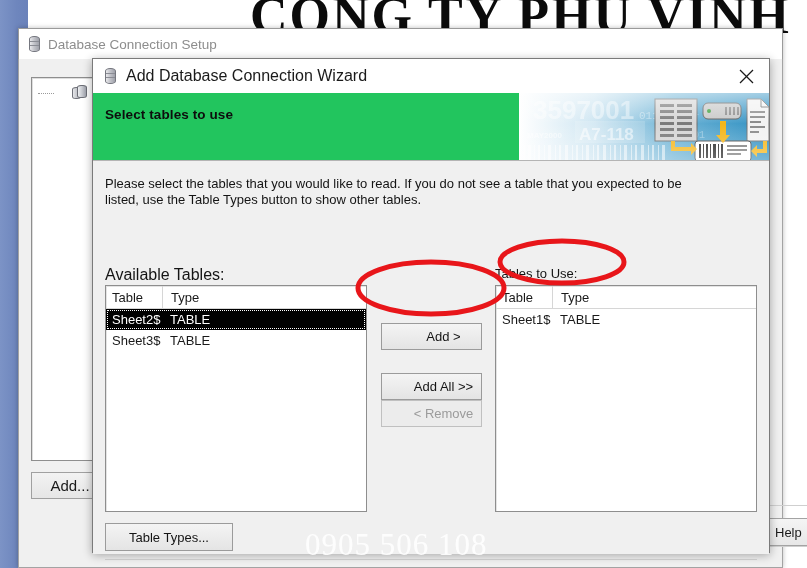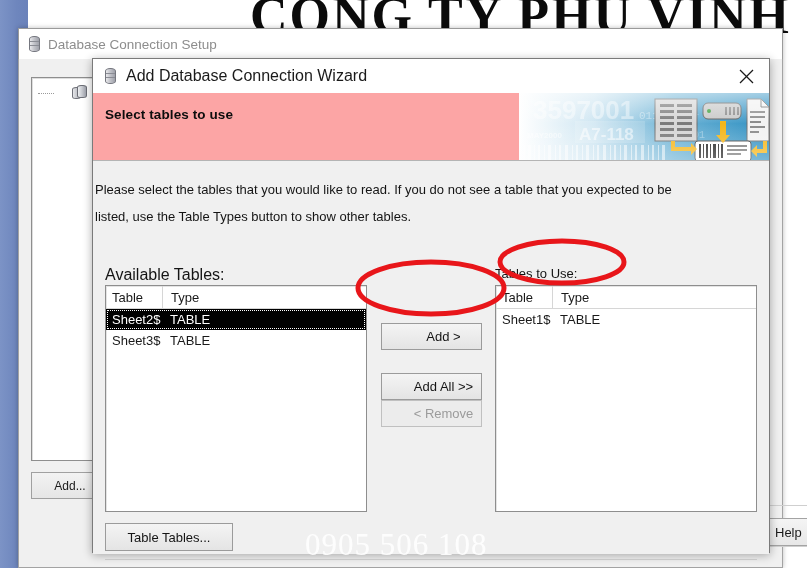--- a/index.html
+++ b/index.html
@@ -105,21 +105,21 @@
   .db-icon-multi .c2 {
     position:absolute; left:5px; top:0px; width:10px; height:13px;
     background: linear-gradient(to right,#eef0f2,#9fa2ac);
     border:1px solid #6b6d75; border-radius:4px/2.5px;
   }
   .parent-add-btn {
     position: absolute; left: 31px; top: 472px;
     width: 78px; height: 27px;
     background: linear-gradient(to bottom,#f2f2f2,#e6e6e6);
     border: 1px solid #a0a0a0;
-    font-size: 12px; color: #1a1a1a;
+    font-size: 15px; color: #1a1a1a;
     display: flex; align-items: center; justify-content: center;
   }
   .parent-help-btn {
     position: absolute; left: 766px; top: 518px;
     width: 54px; height: 28px;
     background: linear-gradient(to bottom,#f4f4f4,#e7e7e7);
     border: 1px solid #a3a3a3;
     font-size: 13px; color: #1a1a1a;
     display: flex; align-items: center; justify-content: flex-start;
     padding-left: 8px;
@@ -152,42 +152,42 @@
   .dlg-close {
     position: absolute; right: 0px; top: 0px; width: 45px; height: 34px;
     display: flex; align-items: center; justify-content: center;
     color: #1a1a1a;
   }
   .dlg-close svg { display:block; }
 
   
   .dlg-banner {
     position: absolute; left: 0; top: 34px; width: 676px; height: 68px;
-    background: #fca5a5;
+    background: #22c55e;
     border-bottom: 1px solid #b4b4b4;
     overflow: hidden;
   }
   .dlg-banner-heading {
     position: absolute; left: 12px; top: 14px;
     font-size: 13.5px; font-weight: bold; color: #0d0d0d;
     letter-spacing: .1px;
   }
   .banner-art {
     position: absolute; right: 0; top: 0; width: 250px; height: 68px;
     overflow: hidden;
   }
 
   
   .dlg-body {
     position: absolute; left: 0; top: 102px; width: 676px; height: 393px;
     background: #f0f0f0;
   }
   .intro {
-    position: absolute; left: 2px; top: 15px; width: 600px;
-    font-size: 13px; color: #141414; line-height: 27px;
+    position: absolute; left: 12px; top: 15px; width: 600px;
+    font-size: 13px; color: #141414; line-height: 16px;
   }
   .lbl-avail {
     position: absolute; left: 12px; top: 105px;
     font-size: 16px; color: #141414;
   }
   .lbl-use {
     position: absolute; left: 402px; top: 105px;
     font-size: 13px; color: #141414;
   }
 
@@ -466,21 +466,21 @@
         <div class="lb-row">
           <div class="c1">Sheet1$</div>
           <div class="c2">TABLE</div>
         </div>
       </div>
 
       <div class="midbtn" id="btn-add">Add &gt;</div>
       <div class="midbtn" id="btn-add-all">Add All &gt;&gt;</div>
       <div class="midbtn disabled" id="btn-remove">&lt; Remove</div>
 
-      <div class="btn-tabletypes">Table Tables...</div>
+      <div class="btn-tabletypes">Table Types...</div>
 
       <div class="dlg-footer-sep"></div>
 
     </div>
   </div>
 
   <div class="bg-watermark">0905 506 108</div>
 
   <div class="annot" id="annot-add">
     <svg width="158" height="64" viewBox="0 0 158 64">

